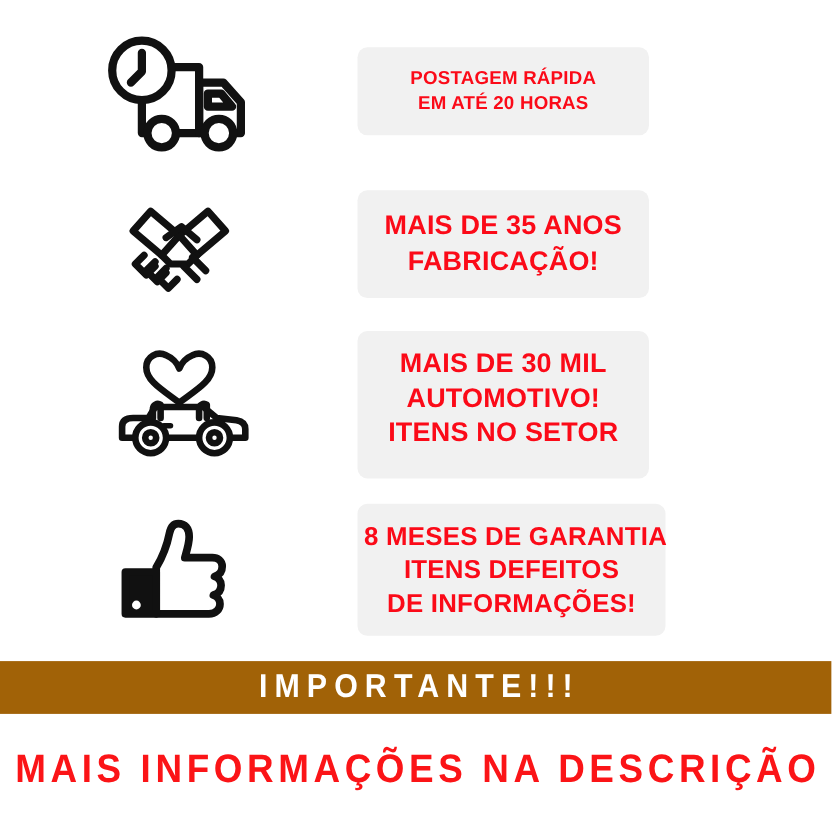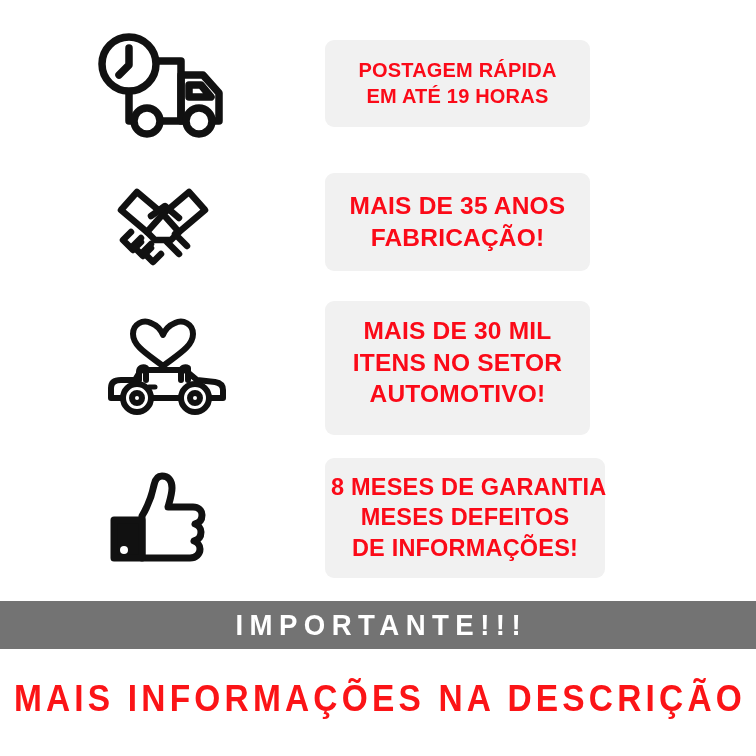--- a/index.html
+++ b/index.html
@@ -53,31 +53,31 @@
     background:#f1f1f1;
     border-radius:9px;
     color:#fb0a18;
     font-weight:bold;
     text-align:center;
     line-height:1.30;
     letter-spacing:0.2px;
   }
   .text-box .ln { display:block; white-space:nowrap; }
 
-  .box-1 { width:265px; padding:17px 10px 18px; font-size:20px; }
+  .box-1 { width:265px; padding:17px 10px 18px; font-size:17px; }
   .box-2 { width:265px; padding:17px 10px 18px; font-size:24.5px; }
   .box-3 { width:265px; padding:14px 10px 25px; font-size:24.5px; }
   .box-4 { width:280px; padding:14px 6px 15px; font-size:23.5px; }
 
   
   .important-banner {
     position:absolute;
     left:0; top:601px;
     width:756px; height:48px;
-    background:#737373;
+    background:#a16207;
     display:flex;
     align-items:center;
     justify-content:center;
   }
   .important-banner .label {
     color:#ffffff;
     font-size:30px;
     font-weight:bold;
     letter-spacing:7px;
     text-indent:7px;
@@ -124,21 +124,21 @@
           <circle cx="54" cy="94" r="13" fill="#ffffff"></circle>
           <circle cx="106" cy="94" r="13" fill="#ffffff"></circle>
 
           <circle cx="36" cy="37" r="27" fill="#ffffff"></circle>
           <path d="M36 21 V38 L26 48"></path>
         </svg>
       </div>
       <div class="text-cell">
         <div class="text-box box-1">
           <span class="ln">POSTAGEM RÁPIDA</span>
-          <span class="ln">EM ATÉ 19 HORAS</span>
+          <span class="ln">EM ATÉ 20 HORAS</span>
         </div>
       </div>
     </div>
 
     <div class="benefit-row r2">
       <div class="icon-cell">
         <svg width="140" height="100" viewBox="0 0 140 100" fill="none" stroke="#111111" stroke-width="6.5" stroke-linecap="round" stroke-linejoin="round">
 
           <path d="M28 38 L44 20 L70 42 L54 60 Z"></path>
 
@@ -181,43 +181,43 @@
 
           <circle cx="48" cy="88" r="14" fill="#ffffff"></circle>
           <circle cx="48" cy="88" r="5"></circle>
           <circle cx="106" cy="88" r="14" fill="#ffffff"></circle>
           <circle cx="106" cy="88" r="5"></circle>
         </svg>
       </div>
       <div class="text-cell">
         <div class="text-box box-3">
           <span class="ln">MAIS DE 30 MIL</span>
+          <span class="ln">AUTOMOTIVO!</span>
           <span class="ln">ITENS NO SETOR</span>
-          <span class="ln">AUTOMOTIVO!</span>
         </div>
       </div>
     </div>
 
     <div class="benefit-row r4">
       <div class="icon-cell">
         <svg width="130" height="108" viewBox="0 0 130 108" fill="none" stroke="#111111" stroke-width="7" stroke-linecap="round" stroke-linejoin="round">
 
           <path d="M44 52 L44 94 L92 94 C98 94 102 90 102 85 C102 81 99 78 96 77
                    C100 76 103 73 103 68 C103 64 100 61 97 60 C101 59 104 56 104 51
                    C104 46 100 43 95 43 L70 43 C72 36 74 30 74 24 C74 16 70 12 64 12
                    C59 12 57 16 56 21 C54 31 50 42 44 52 Z" fill="#ffffff"></path>
 
           <path d="M16 56 L44 56 L44 94 L16 94 Z" fill="#111111" stroke="#111111"></path>
           <circle cx="26" cy="86" r="4" fill="#ffffff" stroke="none"></circle>
         </svg>
       </div>
       <div class="text-cell">
         <div class="text-box box-4">
           <span class="ln">8 MESES DE GARANTIA</span>
-          <span class="ln">MESES DEFEITOS</span>
+          <span class="ln">ITENS DEFEITOS</span>
           <span class="ln">DE INFORMAÇÕES!</span>
         </div>
       </div>
     </div>
 
   </div>
 
   <div class="important-banner">
     <span class="label">IMPORTANTE!!!</span>
   </div>

